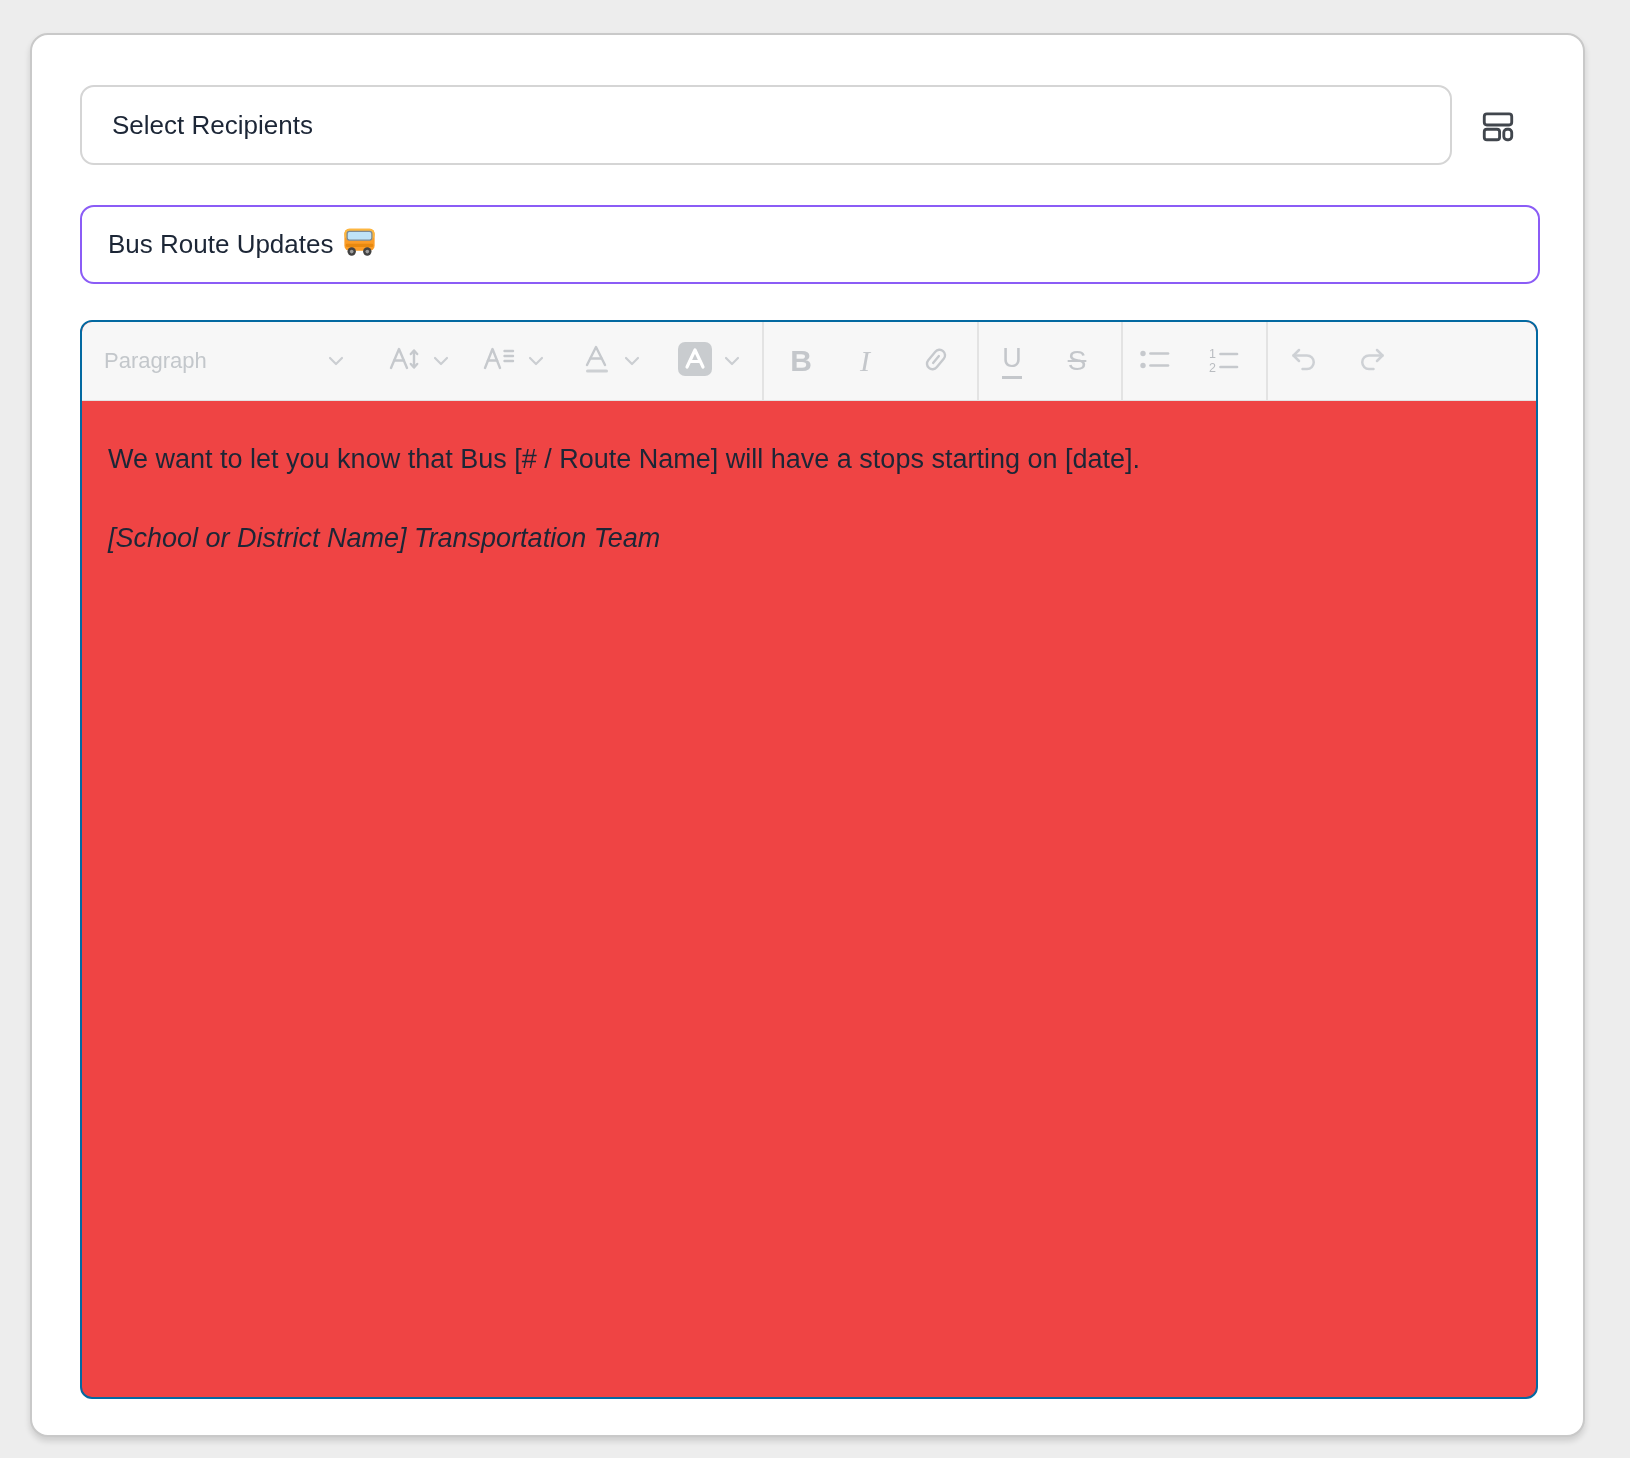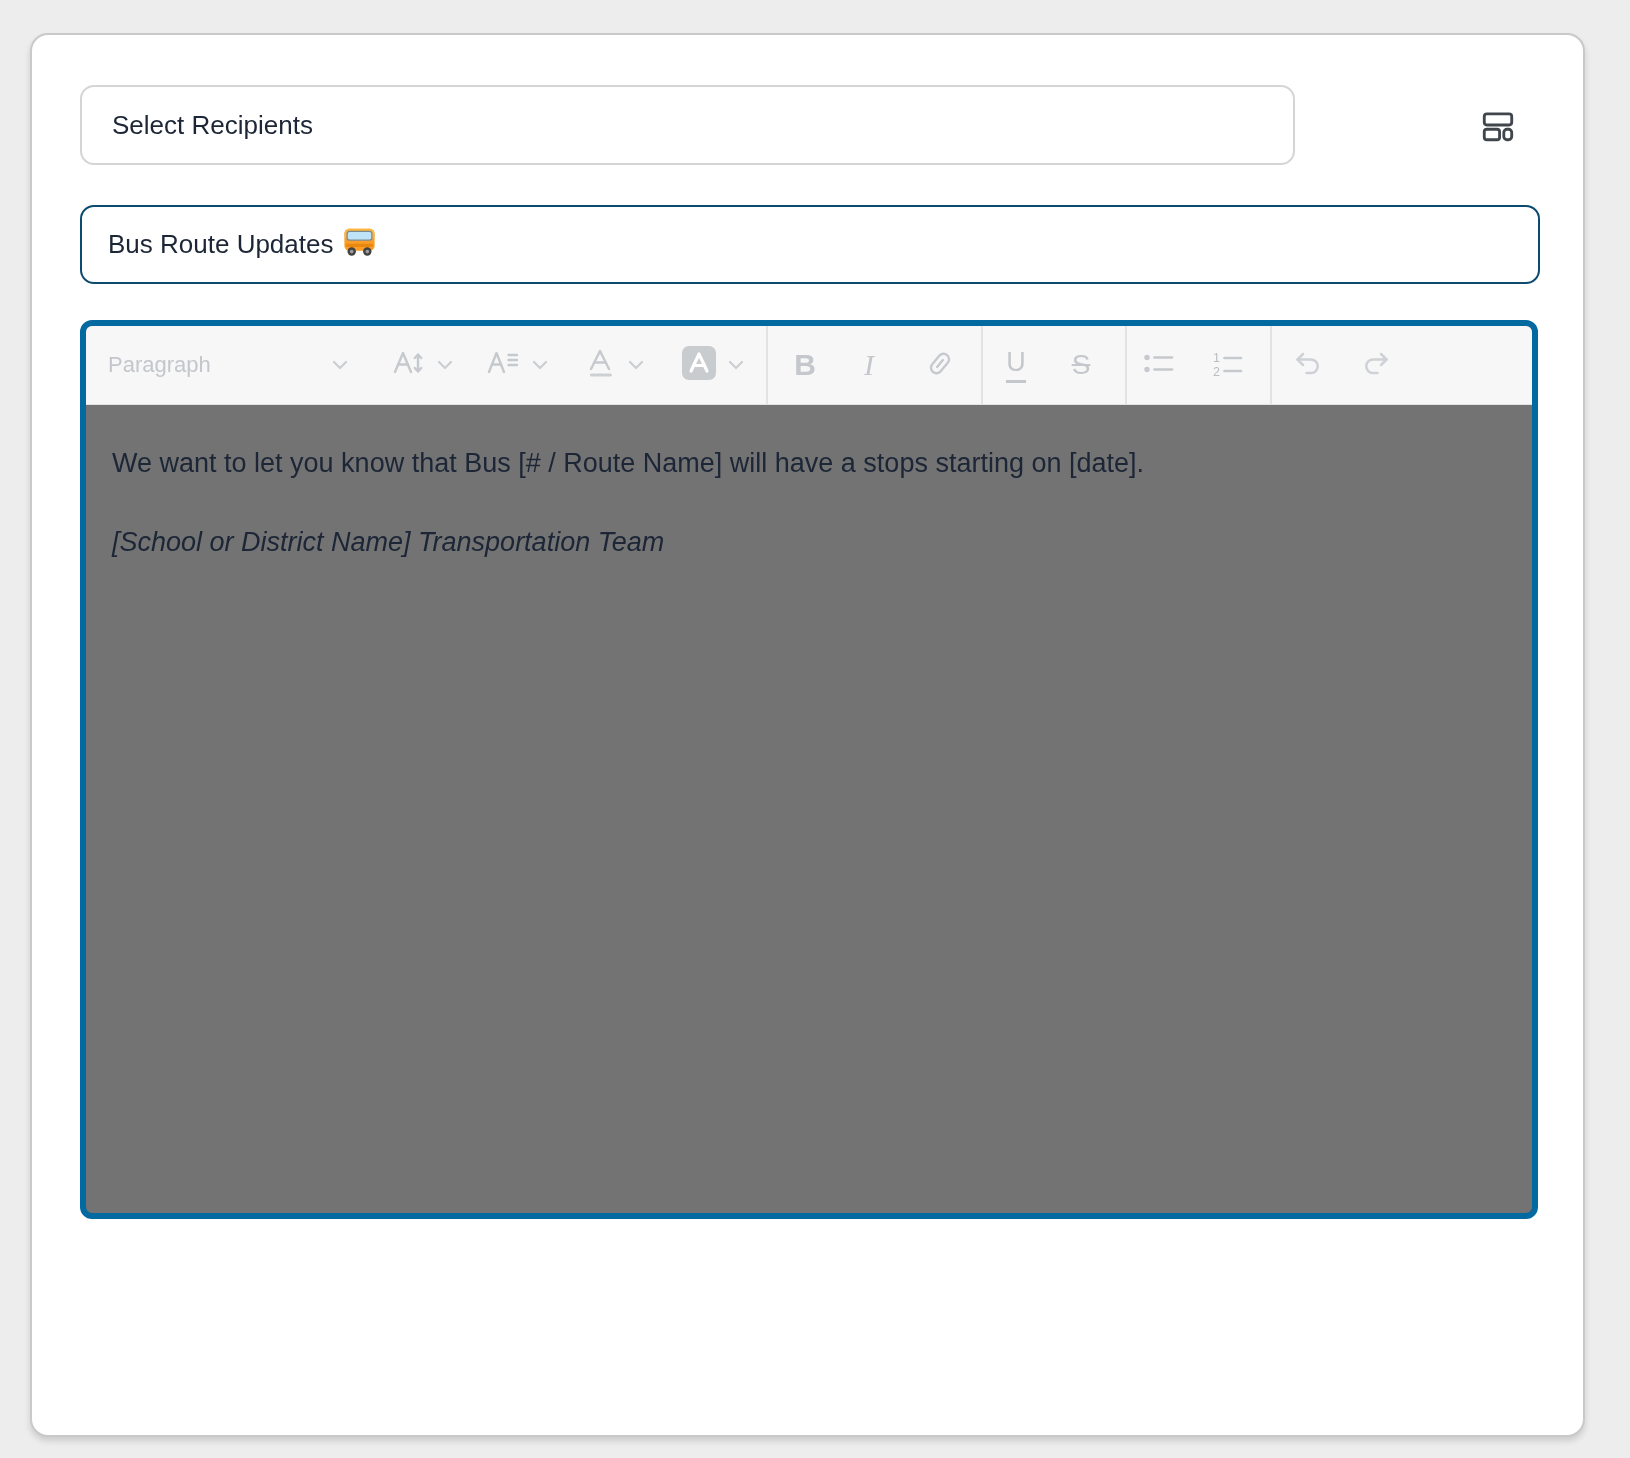--- a/index.html
+++ b/index.html
@@ -16,21 +16,21 @@
     width: 1555px; height: 1404px;
     background: #ffffff;
     border: 2px solid #c9c9c9;
     border-radius: 18px;
     box-shadow: 0 4px 6px rgba(0,0,0,0.14);
   }
   
   .recipients-field {
     position: absolute;
     left: 48px; top: 50px;
-    width: 1215px; height: 80px;
+    width: 1372px; height: 80px;
     border: 2px solid #d5d5d5;
     border-radius: 14px;
     background: #fff;
     display: flex;
     align-items: center;
     padding-left: 30px;
     font-size: 26px;
     color: #1c2636;
     cursor: pointer;
   }
@@ -41,39 +41,39 @@
     display: flex; align-items: center; justify-content: center;
     cursor: pointer;
     background: transparent;
     border: none;
   }
   
   .subject-field {
     position: absolute;
     left: 48px; top: 170px;
     width: 1460px; height: 79px;
-    border: 2px solid #0c4a6e;
+    border: 2px solid #8b5cf6;
     border-radius: 14px;
     background: #fff;
     display: flex;
     align-items: center;
     padding-left: 26px;
     font-size: 26px;
     color: #1c2636;
     cursor: text;
   }
   .subject-field .emoji-svg { margin-left: 10px; }
   
   .editor {
     position: absolute;
     left: 48px; top: 285px;
-    width: 1458px; height: 899px;
-    border: 6px solid #0369a1;
+    width: 1458px; height: 1079px;
+    border: 2px solid #0369a1;
     border-radius: 12px;
-    background: #737373;
+    background: #ef4444;
     overflow: hidden;
   }
   .toolbar {
     position: relative;
     height: 79px;
     background: #f7f7f7;
     border-bottom: 1px solid #e2e2e2;
   }
   .tb-item {
     position: absolute;

